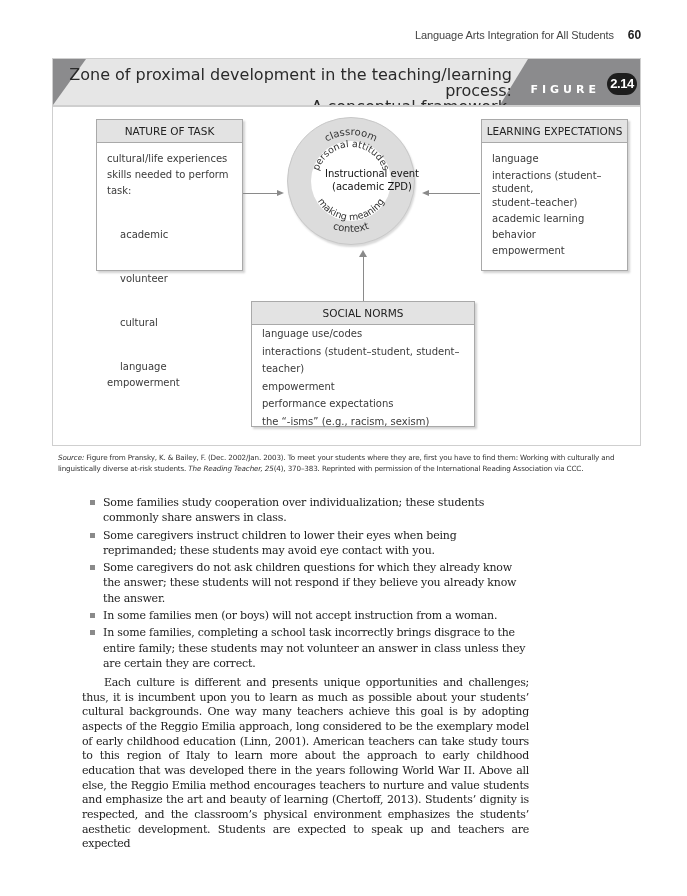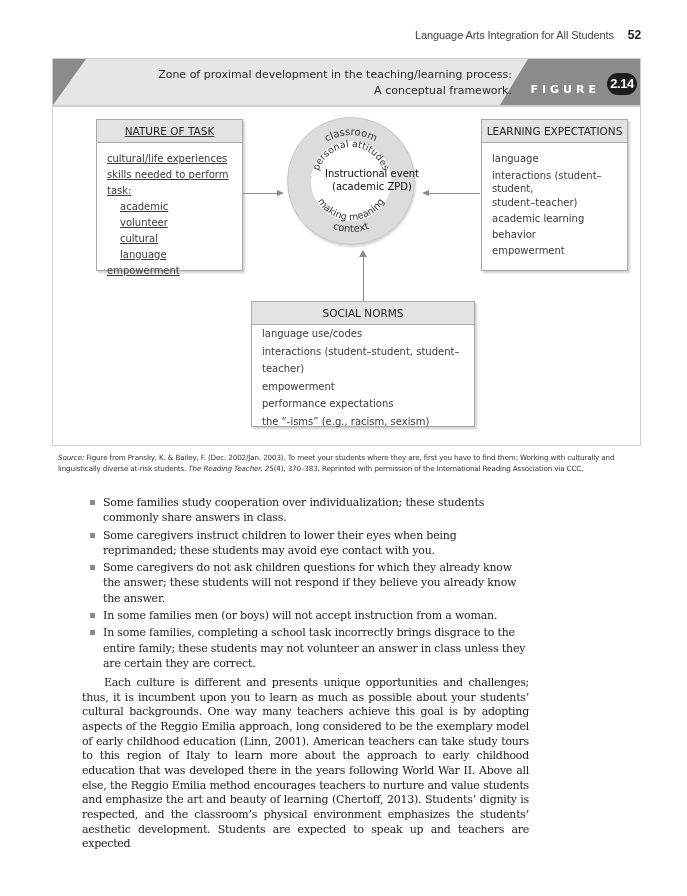--- a/index.html
+++ b/index.html
@@ -12,37 +12,37 @@
   
   .figure-panel { position: absolute; left: 52px; top: 58px; width: 587px; height: 386px;
     border: 1px solid #cfcfcf; background: #fff; }
   .fig-header { position: absolute; left: 0; top: 0; width: 587px; height: 46px; background: #e6e6e6;
     border-bottom: 2px solid #cfcfcf; overflow: hidden; }
   .fig-header .corner-left { position: absolute; left: 0; top: 0; width: 0; height: 0;
     border-top: 46px solid #8b8b8d; border-right: 33px solid transparent; }
   .fig-header .tab-right { position: absolute; right: 0; top: 0; height: 46px; width: 140px; background: #8b8b8d;
     clip-path: polygon(28px 0, 100% 0, 100% 100%, 0 100%); }
   .fig-title { position: absolute; right: 128px; top: 8px; text-align: right;
-    font-family: "DejaVu Sans", sans-serif; font-size: 11px; line-height: 16px; color: #2a2a2a; }
+    font-family: "DejaVu Sans", sans-serif; font-size: 16px; line-height: 16px; color: #2a2a2a; }
   .fig-label { position: absolute; right: 40px; top: 24px; font-family: "DejaVu Sans", sans-serif;
     font-weight: bold; font-size: 11px; letter-spacing: 4px; color: #ffffff; }
   .fig-number { position: absolute; right: 3px; top: 14px; width: 30px; height: 22px; border-radius: 11px;
     background: #1d1d1d; color: #fff; font-family: "Liberation Sans", sans-serif; font-weight: bold;
     font-size: 13px; line-height: 22px; text-align: center; letter-spacing: -0.5px; }
 
   .box { position: absolute; background: #fff; border: 1px solid #a9a9a9; box-shadow: 2px 2px 2px rgba(0,0,0,0.18);
     font-family: "DejaVu Sans", sans-serif; font-size: 10px; color: #3a3a3a; }
   .box .box-head { height: 22px; background: #e3e3e3; border-bottom: 1px solid #a9a9a9;
     text-align: center; line-height: 22px; font-size: 10.5px; color: #222; }
   .box ul { list-style: none; margin: 0; padding: 8px 0 0 10px; }
   .box li { line-height: 16px; }
-  .box li.sub { padding-left: 13px; }
+  .box li.sub { padding-left: 13px; margin-top: 28px; }
   .box li.wrap { line-height: 13px; margin: 1.5px 0; }
 
-  .box-task { left: 43px; top: 60px; width: 145px; height: 150px; text-decoration: underline; }
+  .box-task { left: 43px; top: 60px; width: 145px; height: 150px; }
   .box-learn { left: 428px; top: 60px; width: 145px; height: 150px; }
   .box-social { left: 198px; top: 242px; width: 222px; height: 124px; }
   .box-social ul { padding-top: 0; }
   .box-social li { line-height: 17.5px; }
 
   .ring { position: absolute; left: 234px; top: 58px; width: 126px; height: 126px; border-radius: 50%;
     background: #dcdcdc; border: 1px solid #c8c8c8; box-shadow: 1px 2px 2px rgba(0,0,0,0.15); }
   .ring-inner { position: absolute; left: 23px; top: 23px; width: 80px; height: 80px; border-radius: 50%;
     background: #fff; }
   .ring-svg { position: absolute; left: 0; top: 0; }
@@ -62,21 +62,21 @@
   .bullets li { position: relative; padding-left: 15px; margin-bottom: 2px; letter-spacing: -0.2px; }
   .bullets li .sq { position: absolute; left: 2px; top: 5px; width: 5px; height: 5px; background: #8a8a8a; }
 
   .para { position: absolute; left: 82px; top: 676px; width: 447px; margin: 0; font-family: "DejaVu Serif", serif;
     font-size: 11px; line-height: 14.65px; color: #222; text-align: justify; text-indent: 22px; letter-spacing: -0.25px; }
 </style>
 </head>
 <body>
 
 <div class="running-head">
-  <span>Language Arts Integration for All Students</span><span class="page-no">52</span>
+  <span>Language Arts Integration for All Students</span><span class="page-no">60</span>
 </div>
 
 <div class="figure-panel">
   <div class="fig-header">
     <div class="corner-left"></div>
     <div class="tab-right"></div>
     <div class="fig-title">
       <div>Zone of proximal development in the teaching/learning process:</div>
       <div>A conceptual framework.</div>
     </div>

